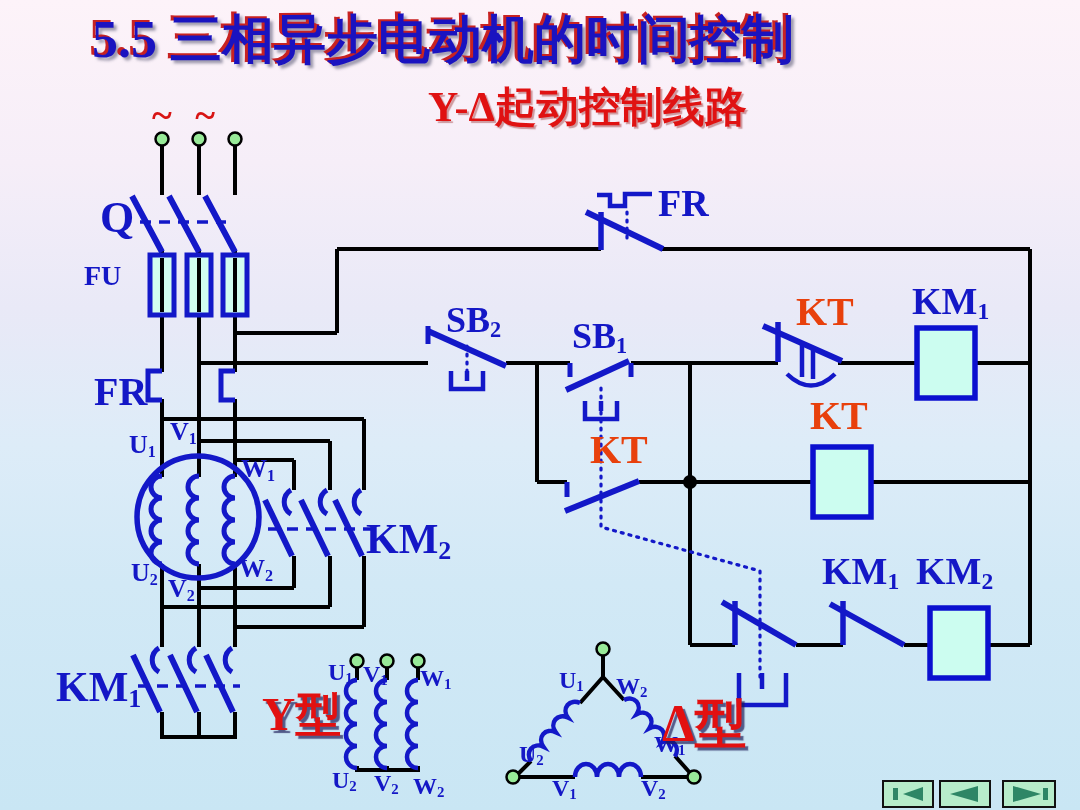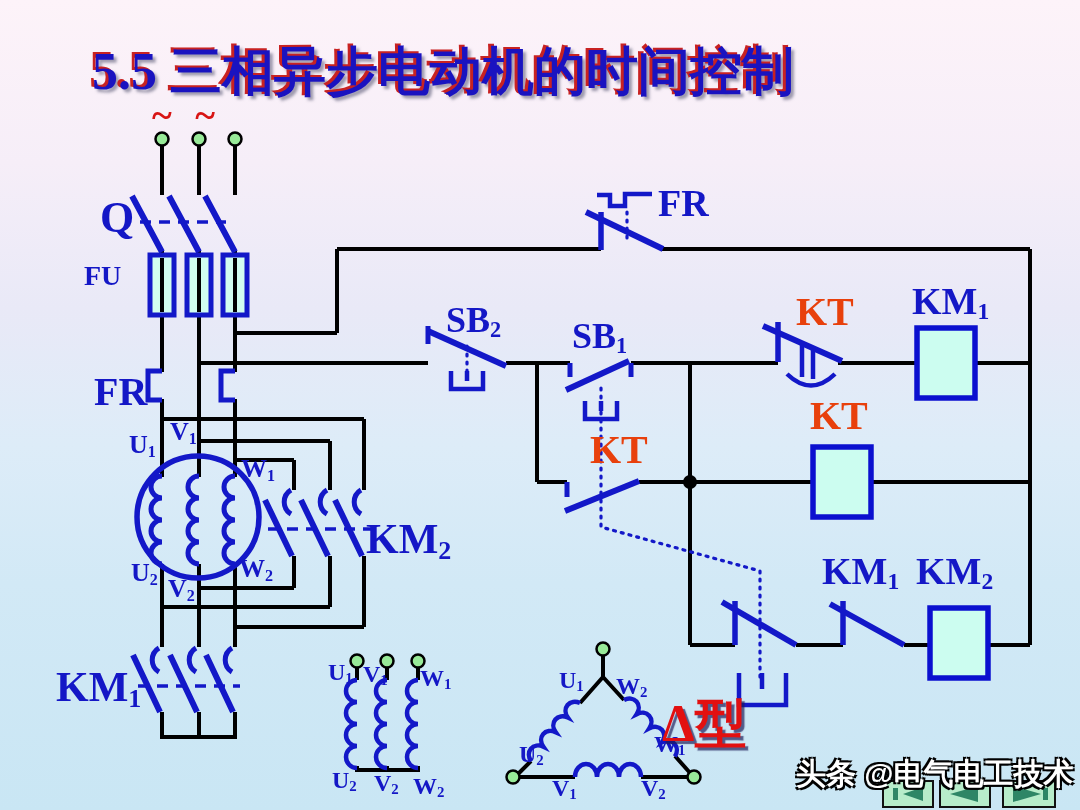--- a/index.html
+++ b/index.html
@@ -7,21 +7,21 @@
     position:relative; width:1080px; height:810px; overflow:hidden;
     background: linear-gradient(180deg,#fdf3f9 0%,#f6eef8 20%,#e9e9f7 38%,#ddecf8 55%,#d2e9f6 72%,#c9e6f4 100%);
     font-family:"Liberation Serif","DejaVu Serif",serif;
   }
   svg { position:absolute; left:0; top:0; }
   .lbl { position:absolute; font-family:"Liberation Serif","DejaVu Serif",serif;
          font-weight:bold; color:#1417c6; line-height:1; white-space:nowrap; }
   .lbl sub { font-size:0.62em; vertical-align:-0.22em; }
   .orange { color:#e8400c; }
   .bigred { color:#e21010; text-shadow:3px 3px 1px rgba(30,30,90,0.7); }
-  .title  { color:#1a13c0; text-shadow:-3px -2px 0 #c82222, 3px 3px 3px rgba(80,80,110,0.55);margin-top:32px; }
+  .title  { color:#1a13c0; text-shadow:-3px -2px 0 #c82222, 3px 3px 3px rgba(80,80,110,0.55); }
   .subtitle { color:#e01212; text-shadow:2px 2px 1px rgba(140,20,20,0.4); }
   .watermark { position:absolute; font-family:"Liberation Sans","DejaVu Sans",sans-serif;
          font-weight:bold; color:#ffffff;
          text-shadow:-2px -2px 0 #000, 2px -2px 0 #000, -2px 2px 0 #000, 2px 2px 0 #000; }
   .tilde { color:#d81414; letter-spacing:7px; }
 </style>
 </head>
 <body>
 
 <div class="page">
@@ -189,20 +189,21 @@
       </g>
       <g>
         <rect x="1003" y="781" width="52" height="26" fill="#b7ecca" stroke="#111" stroke-width="2"></rect>
         <polygon points="1013,786 1013,802 1041,794" fill="#2e8666"></polygon>
         <rect x="1043" y="788" width="5" height="12" fill="#2e8666"></rect>
       </g>
     </g>
   </svg>
 
   <div class="lbl title" style="left:92px; top:14px; font-size:52px;">5.5 三相异步电动机的时间控制</div>
+  <div class="lbl subtitle" style="left:428px; top:86px; font-size:42px;">Y-Δ起动控制线路</div>
   <div class="lbl tilde" style="left:152px; top:96px; font-size:38px;">~ ~</div>
 
   <div class="lbl" style="left:100px; top:196px; font-size:44px;">Q</div>
   <div class="lbl" style="left:84px;  top:262px; font-size:28px;">FU</div>
   <div class="lbl" style="left:94px;  top:372px; font-size:40px;">FR</div>
   <div class="lbl" style="left:56px;  top:666px; font-size:42px;"><span>KM</span><sub>1</sub></div>
   <div class="lbl" style="left:366px; top:518px; font-size:42px;"><span>KM</span><sub>2</sub></div>
 
   <div class="lbl" style="left:658px; top:184px; font-size:38px;">FR</div>
   <div class="lbl" style="left:446px; top:302px; font-size:36px;font-family:Liberation Serif, serif;"><span>SB</span><sub>2</sub></div>
@@ -220,24 +221,24 @@
   <div class="lbl" style="left:131px; top:560px; font-size:26px;"><span>U</span><sub>2</sub></div>
   <div class="lbl" style="left:168px; top:576px; font-size:26px;"><span>V</span><sub>2</sub></div>
   <div class="lbl" style="left:239px; top:556px; font-size:26px;"><span>W</span><sub>2</sub></div>
 
   <div class="lbl" style="left:328px; top:660px; font-size:24px;"><span>U</span><sub>1</sub></div>
   <div class="lbl" style="left:363px; top:662px; font-size:24px;"><span>V</span><sub>1</sub></div>
   <div class="lbl" style="left:420px; top:666px; font-size:24px;"><span>W</span><sub>1</sub></div>
   <div class="lbl" style="left:332px; top:768px; font-size:24px;"><span>U</span><sub>2</sub></div>
   <div class="lbl" style="left:374px; top:771px; font-size:24px;"><span>V</span><sub>2</sub></div>
   <div class="lbl" style="left:413px; top:774px; font-size:24px;"><span>W</span><sub>2</sub></div>
+  <div class="lbl bigred" style="left:262px; top:692px; font-size:46px;">Y型</div>
 
   <div class="lbl" style="left:559px; top:668px; font-size:24px;"><span>U</span><sub>1</sub></div>
   <div class="lbl" style="left:616px; top:674px; font-size:24px;"><span>W</span><sub>2</sub></div>
   <div class="lbl" style="left:519px; top:742px; font-size:24px;"><span>U</span><sub>2</sub></div>
   <div class="lbl" style="left:552px; top:776px; font-size:24px;"><span>V</span><sub>1</sub></div>
   <div class="lbl" style="left:654px; top:732px; font-size:24px;"><span>W</span><sub>1</sub></div>
   <div class="lbl" style="left:641px; top:776px; font-size:24px;"><span>V</span><sub>2</sub></div>
   <div class="lbl bigred" style="left:662px; top:698px; font-size:52px;">Δ型</div>
 
-  <div class="watermark" style="left:796px; top:754px; font-size:30px;">头条 @电气电工技术</div>
 
 </div>
 
 </body></html>

